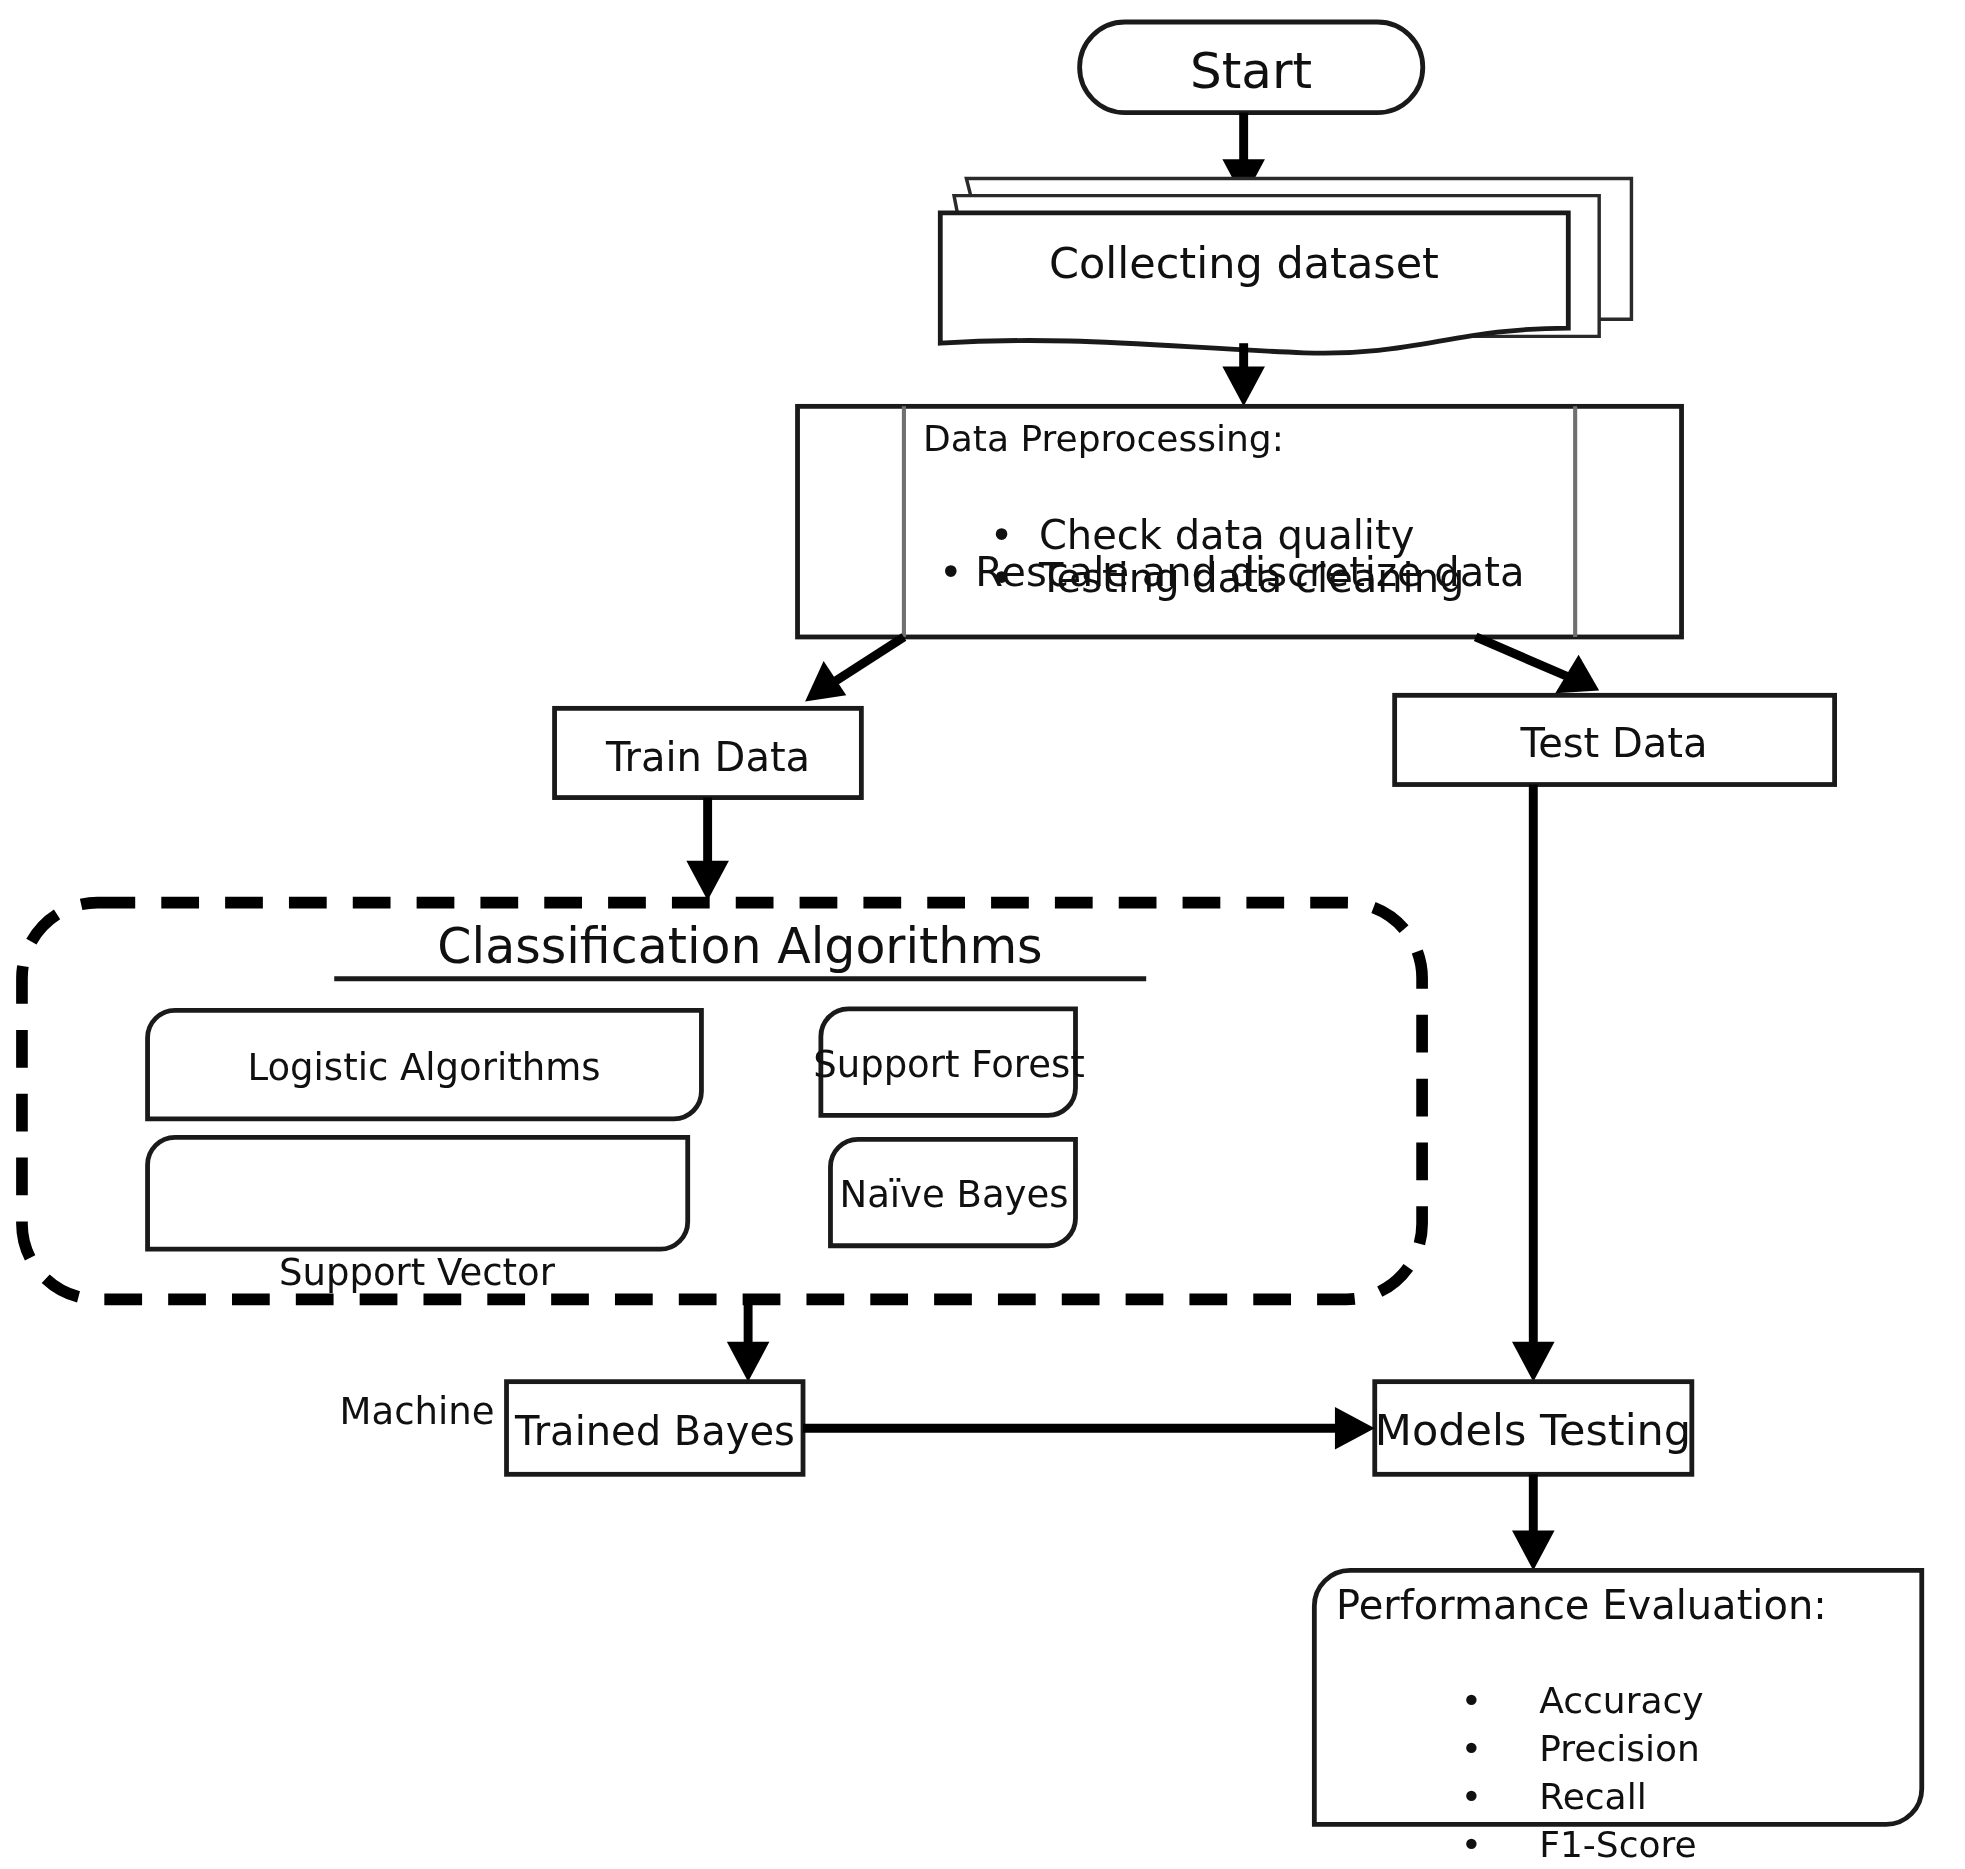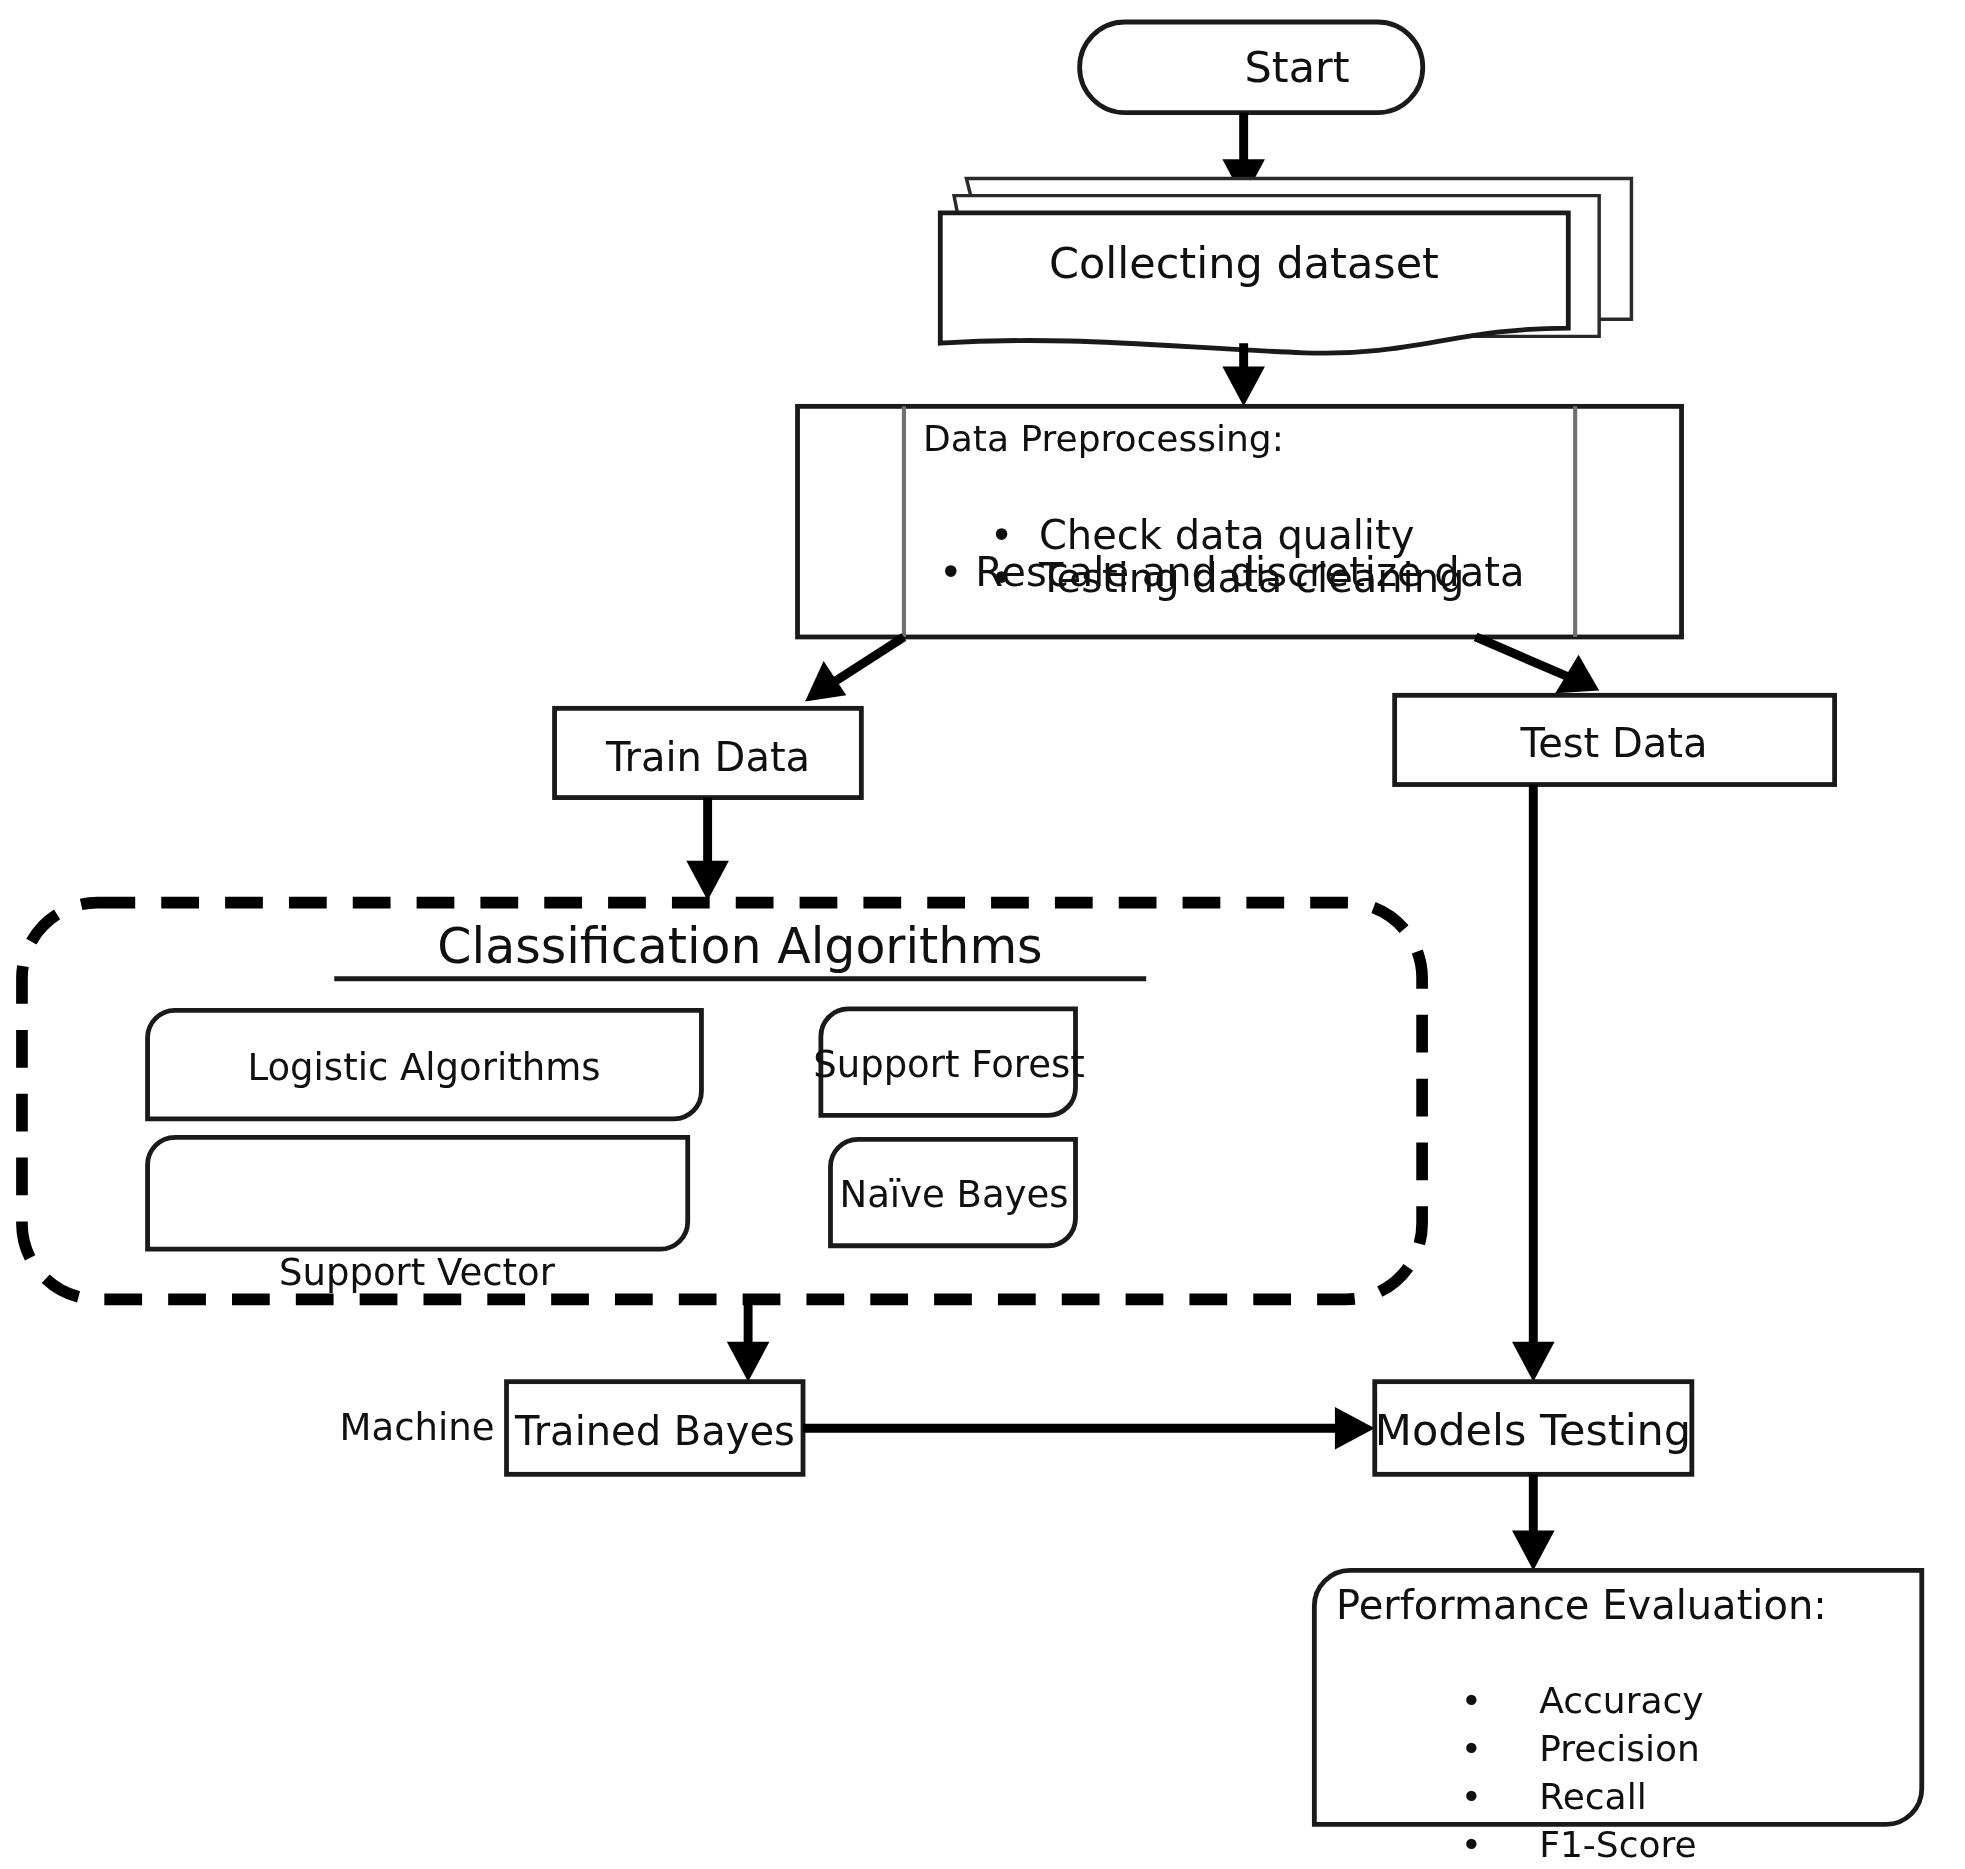--- a/index.html
+++ b/index.html
@@ -67,21 +67,21 @@
     line-height: 1.22;
     white-space: pre;
     pointer-events: none;
   }
   .txt-center {
     text-align: center;
     transform: translateX(-50%);
   }
   .txt-left { text-align: left; }
 
-  .t-start      { font-size: 43px; margin-left: 46px; }
+  .t-start      { font-size: 50px; }
   .t-doc        { font-size: 43px; }
   .t-pre-head   { font-size: 36px; }
   .t-pre-item   { font-size: 40px; }
   .t-data       { font-size: 40px; }
   .t-group-head { font-size: 49px; }
   .t-algo       { font-size: 37px; }
   .t-trained    { font-size: 40px; }
   .t-testing    { font-size: 43px; }
   .t-perf-head  { font-size: 40px; }
   .t-perf-item  { font-size: 36px; }
@@ -234,21 +234,21 @@
   <div class="txt txt-center t-data" style="left:1614px; top:719px;">Test Data</div>
 
   <div class="txt txt-center t-group-head" style="left:740px; top:917px;">Classification Algorithms</div>
 
   <div class="txt txt-center t-algo" style="left:424px; top:1045px;">Logistic Algorithms</div>
 
   <div class="txt txt-center t-algo" style="left:949px; top:1042px;">Support Forest</div>
 
   <div class="txt txt-center t-algo" style="left:417px; top:1160px;">
     <span class="bullet-row">Support Vector</span>
-    <span class="bullet-row" style="display:block; margin-top:19px;">Machine</span>
+    <span class="bullet-row" style="display:block; margin-top:3px;">Machine</span>
   </div>
 
   <div class="txt txt-center t-algo" style="left:954px; top:1172px;">Naïve Bayes</div>
 
   <div class="txt txt-center t-trained" style="left:655px; top:1407px;">Trained Bayes</div>
 
   <div class="txt txt-center t-testing" style="left:1533px; top:1404px;">Models Testing</div>
 
   <div class="txt txt-left t-perf-head" style="left:1336px; top:1581px;">Performance Evaluation:</div>
 

